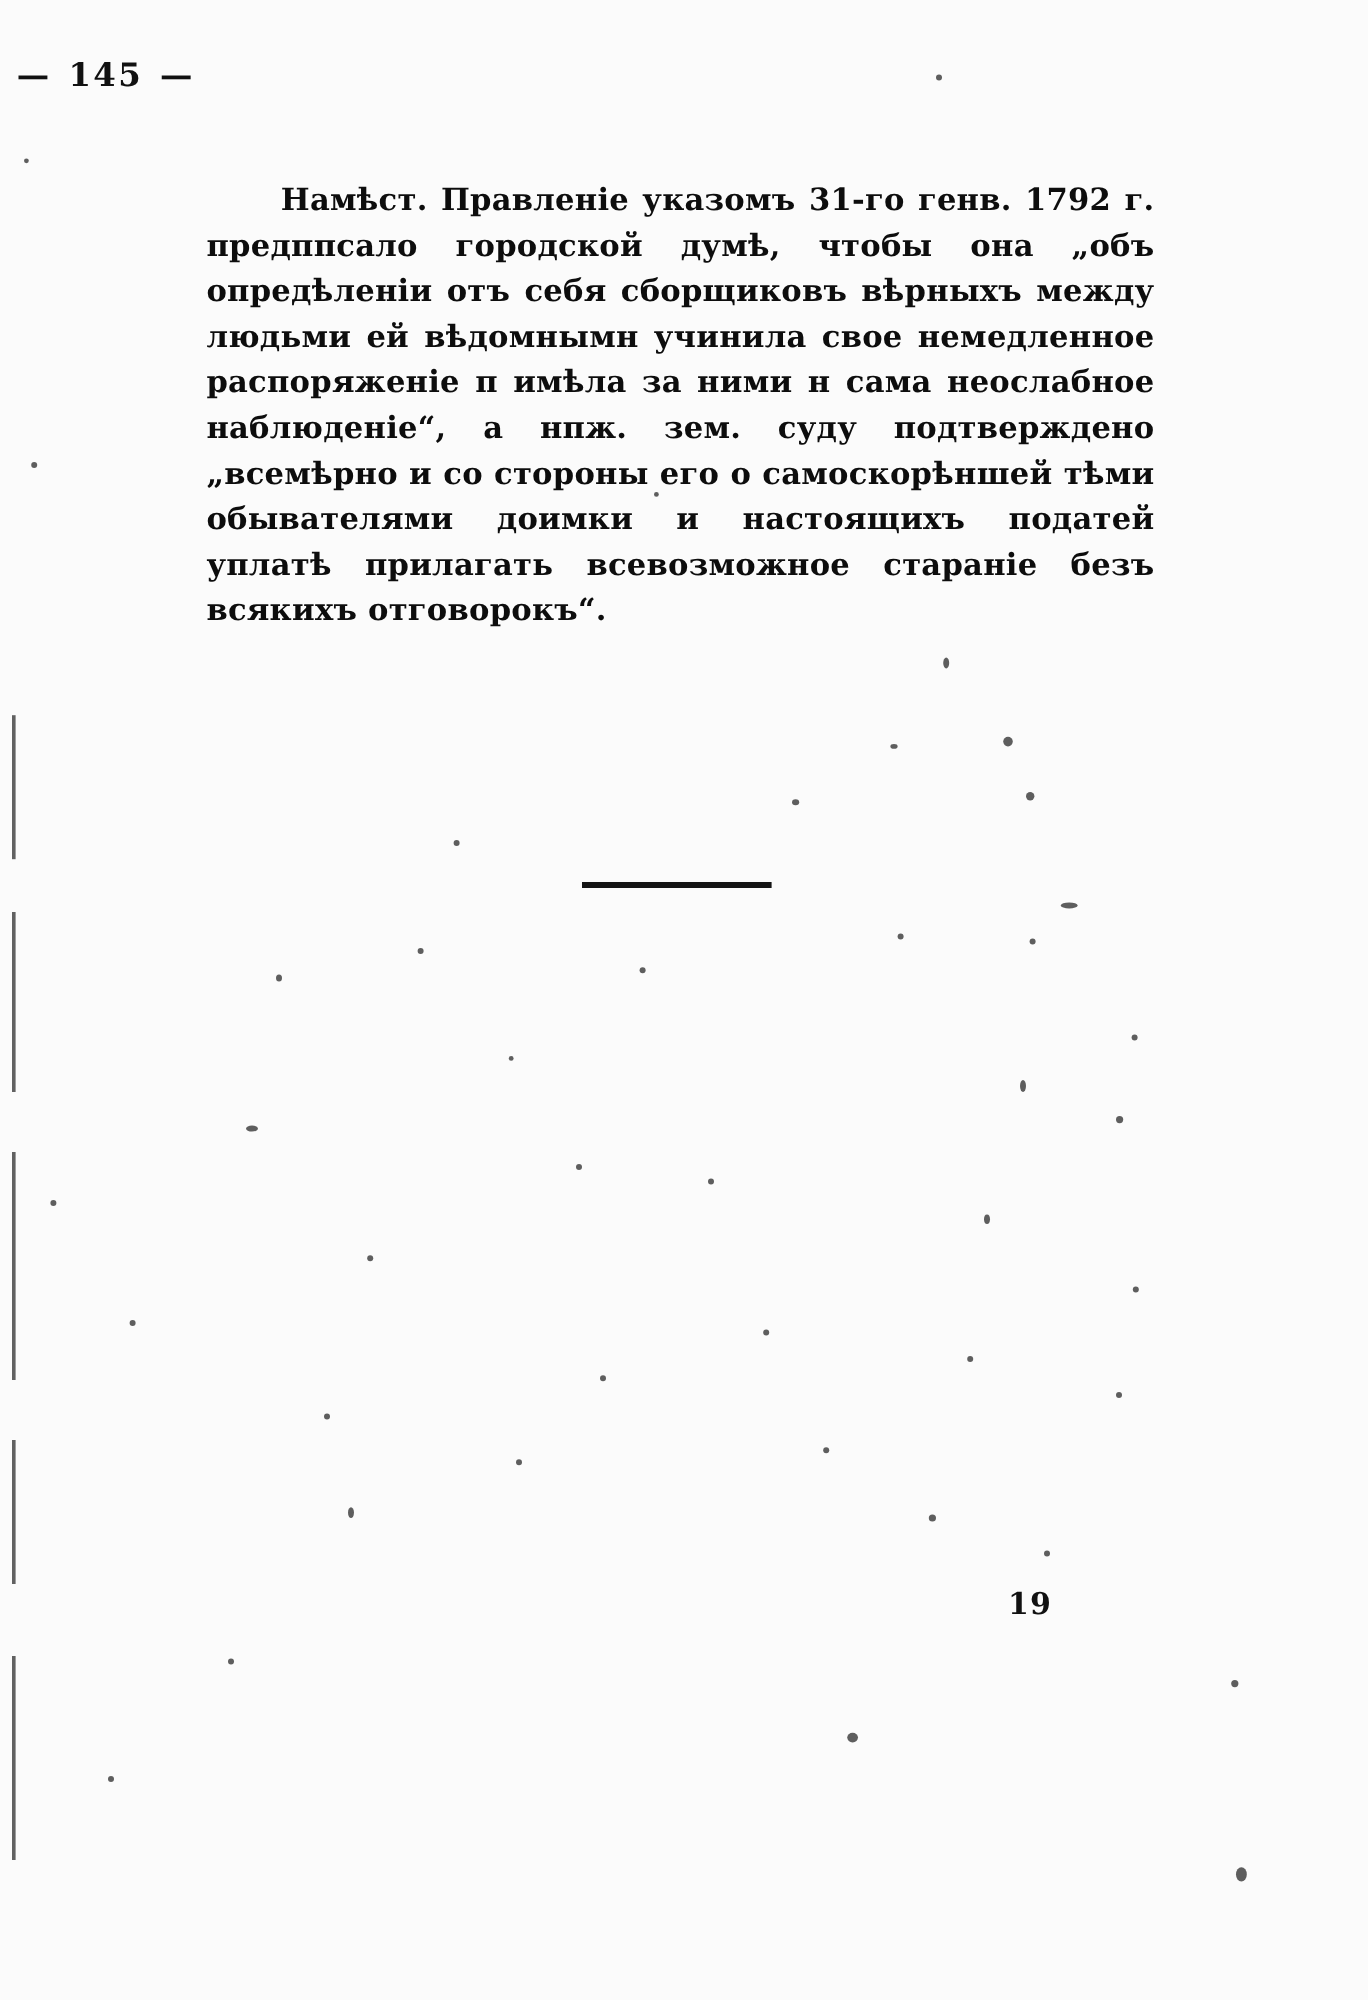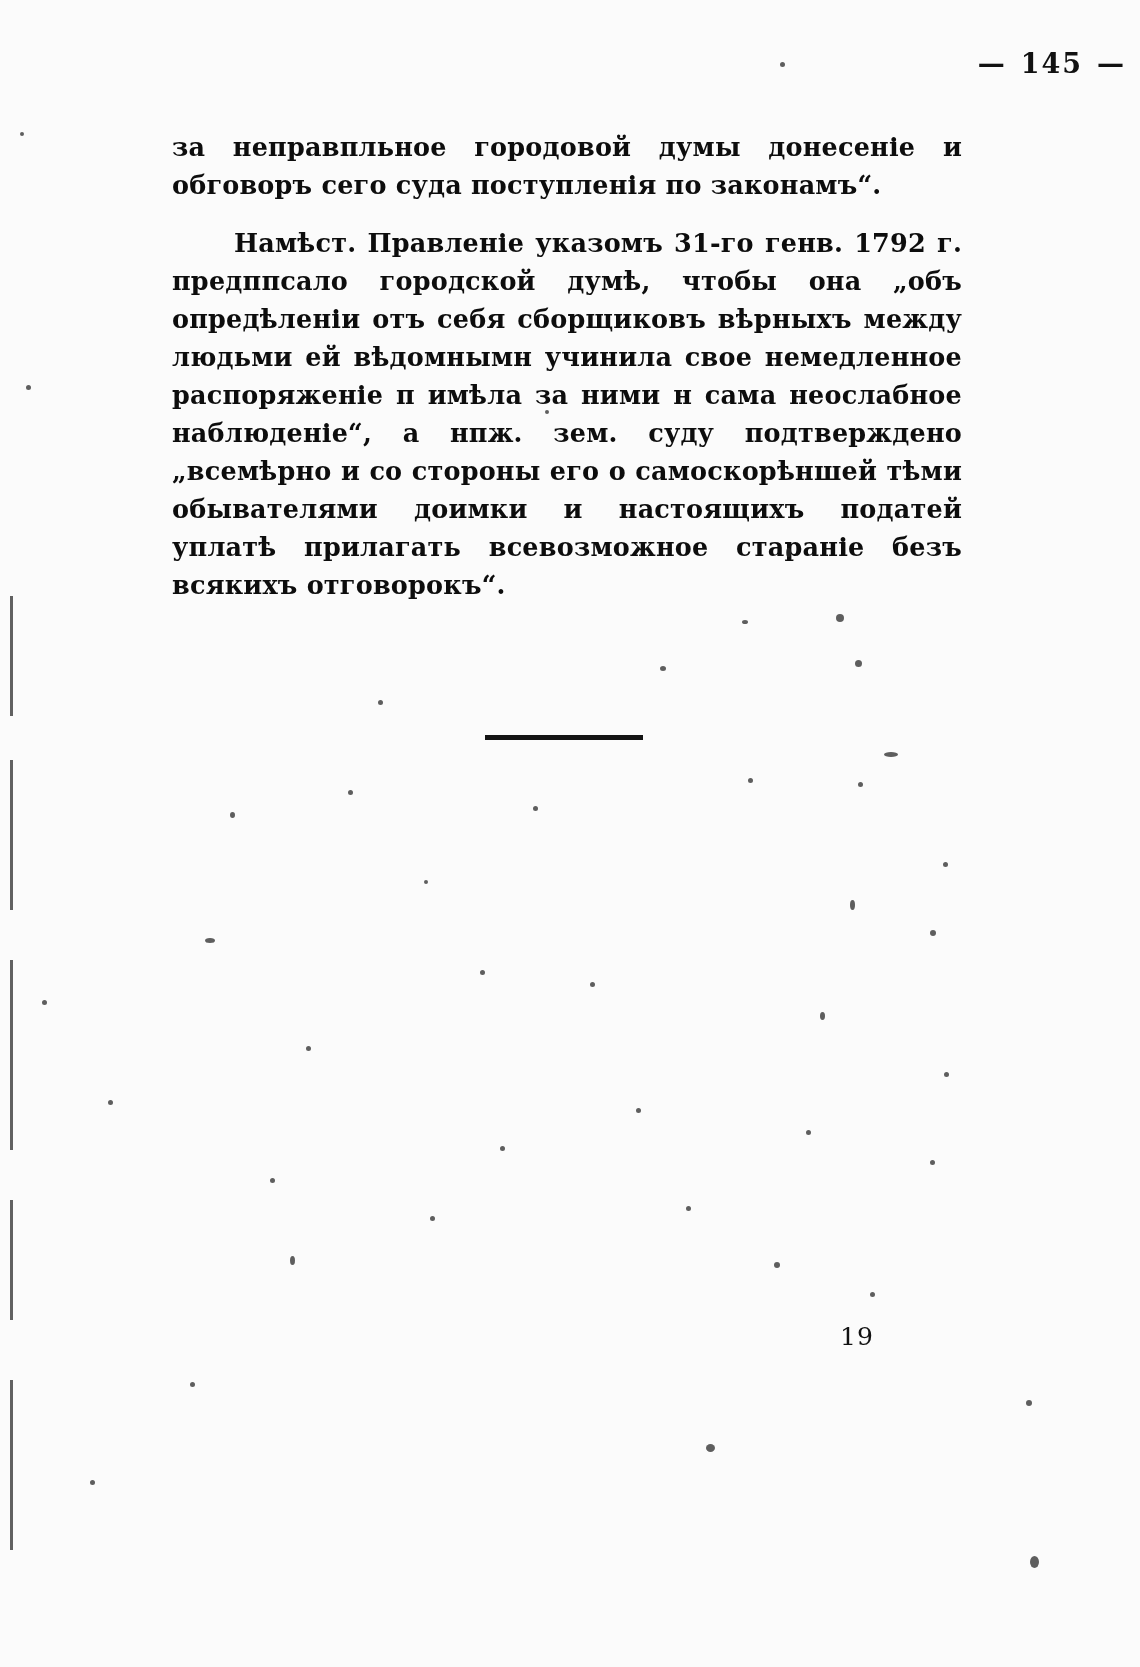--- a/index.html
+++ b/index.html
@@ -21,21 +21,21 @@
     inset: 0;
     background: #fbfbfb;
   }
 
   
   .page-header {
     position: absolute;
     top: 48px;
     left: 0;
     width: 100%;
-    text-align: right;
+    text-align: left;
     font-size: 27px;
     font-weight: bold;
     letter-spacing: 2px;
     font-family: "DejaVu Serif", serif;
   }
   .page-header .dash {
     display: inline-block;
     margin: 0 14px;
     font-weight: bold;
   }
@@ -72,21 +72,21 @@
     background: #141414;
   }
 
   
   .sheet-number {
     position: absolute;
     top: 1322px;
     left: 840px;
     font-family: "DejaVu Serif", serif;
     font-size: 25px;
-    font-weight: normal;
+    font-weight: bold;
     letter-spacing: 1px;
     text-align: right;
   }
 
   
   .speckle {
     position: absolute;
     background: #2a2a2a;
     border-radius: 50%;
     opacity: 0.75;
@@ -100,21 +100,20 @@
 </head>
 <body>
 
 <div class="page">
 
   <div class="page-header">
     <span class="dash">—</span><span>145</span><span class="dash">—</span>
   </div>
 
   <div class="text-block">
-    <p class="para first">за неправпльное городовой думы донесеніе и обговоръ сего суда поступленія по законамъ“.</p>
     <p class="para second">Намѣст. Правленіе указомъ 31-го генв. 1792 г. предппсало городской думѣ, чтобы она „объ опредѣленіи отъ себя сборщиковъ вѣрныхъ между людьми ей вѣдомнымн учинила свое немедленное распоряженіе п имѣла за ними н сама неослабное наблюденіе“, а нпж. зем. суду подтверждено „всемѣрно и со стороны его о самоскорѣншей тѣми обывателями доимки и настоящихъ податей уплатѣ прилагать всевозможное стараніе безъ всякихъ отговорокъ“.</p>
   </div>
 
   <div class="rule"></div>
 
   <div class="sheet-number">19</div>
 
   <div class="speckle" style="left:780px;top:62px;width:5px;height:5px;"></div>
   <div class="speckle" style="left:20px;top:132px;width:4px;height:4px;"></div>
   <div class="speckle" style="left:26px;top:385px;width:5px;height:5px;"></div>

